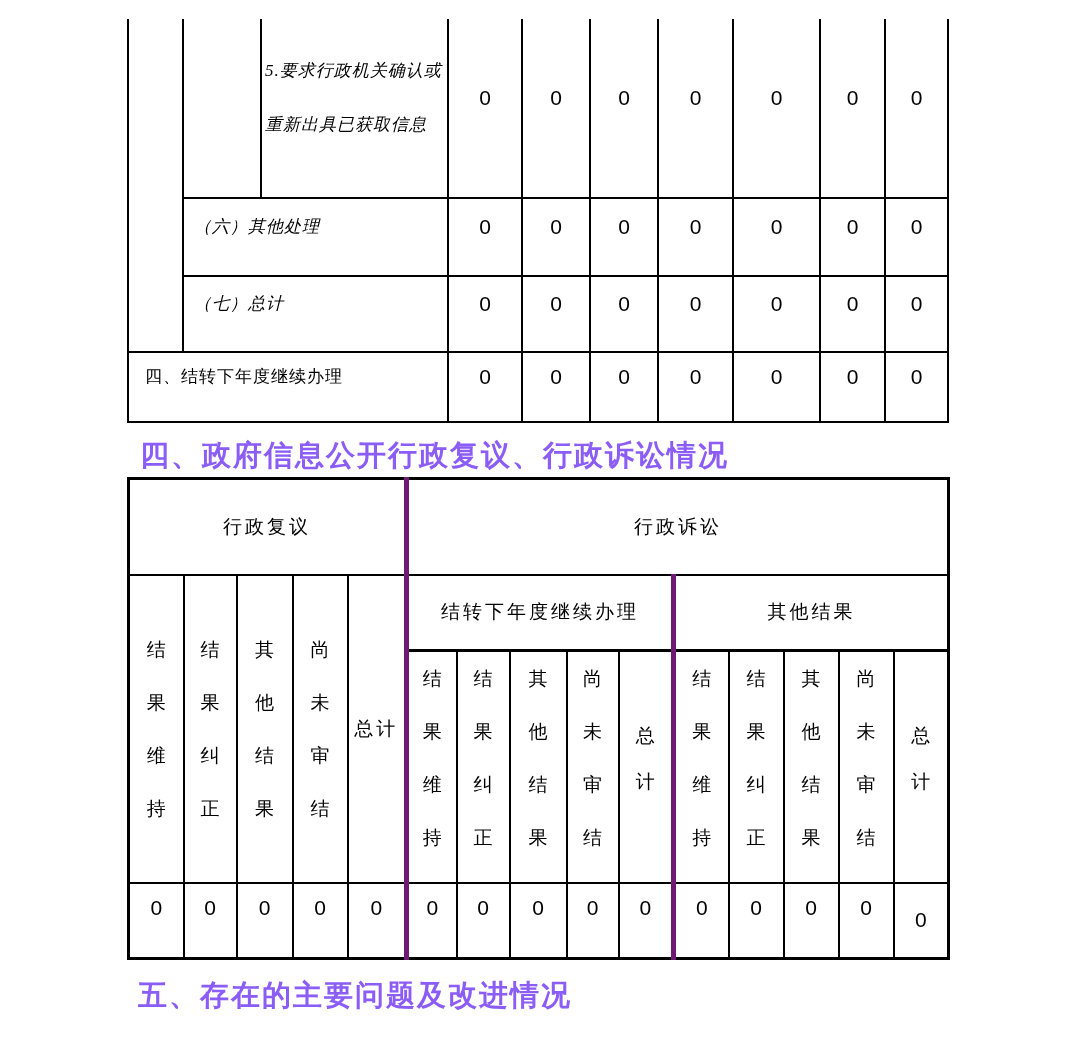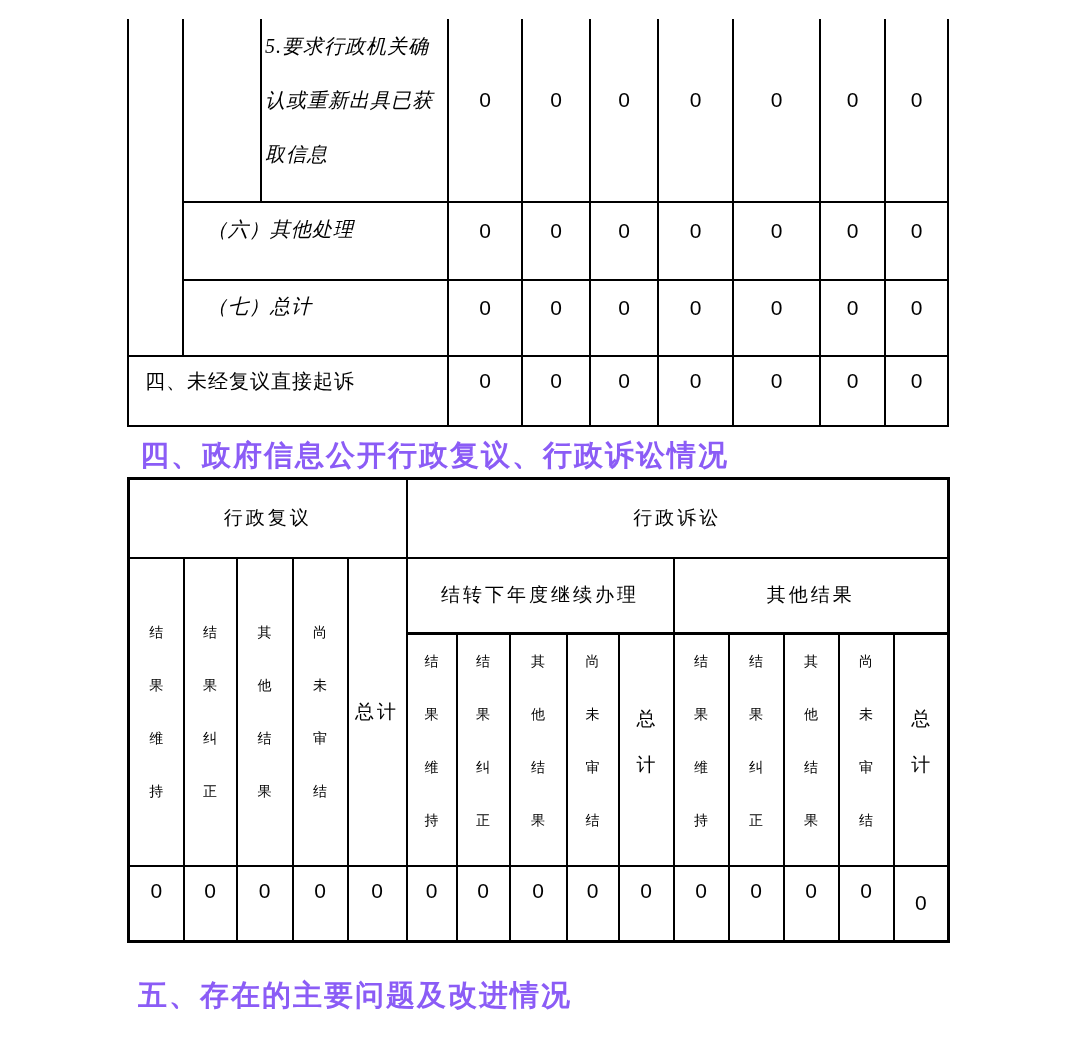--- a/index.html
+++ b/index.html
@@ -9,42 +9,42 @@
   
   table{border-collapse:collapse;table-layout:fixed;position:absolute;background:#fff;}
   td,th{border:2px solid #000;padding:0;font-weight:normal;overflow:hidden;}
 
   
   #t1{left:127px;top:19px;width:820px;}
   #t1 tr.r1 td{border-top:none;}          
   #t1 td{vertical-align:middle;}
   #t1 td.val{text-align:center;padding-bottom:20px;}
   .num{font-family:"Liberation Sans",sans-serif;font-size:21px;color:#000;}
-  .t1-label{font-size:20px;line-height:54px;letter-spacing:1px;
+  .t1-label{font-size:17px;line-height:54px;letter-spacing:1px;
             font-family:"Liberation Serif",serif;}
   .kai{font-style:italic;}
   .song{font-style:normal;}
   #t1 td.lbl{padding-bottom:20px;}
   #t1 tr.r1 td.lbl{padding-left:3px;line-height:54px;}
-  #t1 tr.r2 td.lbl,#t1 tr.r3 td.lbl{padding-left:23px;line-height:22px;font-family:Liberation Mono, monospace;}
+  #t1 tr.r2 td.lbl,#t1 tr.r3 td.lbl{padding-left:10px;line-height:22px;}
   #t1 tr.r4 td.lbl{padding-left:16px;line-height:22px;}
 
   
   .heading{position:absolute;font-family:"Liberation Sans",sans-serif;font-weight:bold;
            font-size:29px;color:#8b5cf6;letter-spacing:2px;white-space:nowrap;}
   #h4{left:140px;top:436px;}
   #h5{left:138px;top:976px;}
 
   
   #t2{left:127px;top:477px;width:820px;border:3px solid #000;}
   #t2 th{font-size:19px;text-align:center;vertical-align:middle;}
   #t2 .title{letter-spacing:3px;}
-  #t2 .bl3{border-left:1px solid #701a75;}
+  #t2 .bl3{border-left:5px solid #701a75;}
   #t2 .bb3{border-bottom:3px solid #000;}
-  .vstack{width:22px;margin:0 auto;font-size:14px;line-height:53px;
+  .vstack{width:22px;margin:0 auto;font-size:19px;line-height:53px;
           word-break:break-all;letter-spacing:0;text-align:center;}
   .vstack2{width:22px;margin:0 auto;font-size:19px;line-height:46px;
            word-break:break-all;text-align:center;}
   #t2 th.sub{vertical-align:middle;}
   #t2 th.sub .vstack{padding-bottom:18px;}
   #t2 th.sub .vstack2{padding-bottom:16px;}
   #t2 td.val{text-align:center;vertical-align:top;padding-top:12px;}
   #t2 td.val.low{padding-top:24px;}
 </style>
 </head>
@@ -92,21 +92,21 @@
         <td colspan="2" class="lbl t1-label kai">（七）总计</td>
         <td class="val num">0</td>
         <td class="val num">0</td>
         <td class="val num">0</td>
         <td class="val num">0</td>
         <td class="val num">0</td>
         <td class="val num">0</td>
         <td class="val num">0</td>
       </tr>
       <tr class="r4" style="height:70px">
-        <td colspan="3" class="lbl t1-label song">四、未经复议直接起诉</td>
+        <td colspan="3" class="lbl t1-label song">四、结转下年度继续办理</td>
         <td class="val num">0</td>
         <td class="val num">0</td>
         <td class="val num">0</td>
         <td class="val num">0</td>
         <td class="val num">0</td>
         <td class="val num">0</td>
         <td class="val num">0</td>
       </tr>
     </tbody>
   </table>
@@ -125,21 +125,21 @@
         <col style="width:57px">
         <col style="width:52px">
       <col style="width:55px">
         <col style="width:55px">
         <col style="width:55px">
       <col style="width:55px">
         <col style="width:55px">
         <col style="width:55px">
     </colgroup>
     <tbody>
-      <tr style="height:79px">
+      <tr style="height:96px">
         <th colspan="5" class="title">行政复议</th>
         <th colspan="10" class="title bl3">行政诉讼</th>
       </tr>
       <tr style="height:76px">
         <th rowspan="2">
           <div class="vstack">结果维持</div>
           </th>
         <th rowspan="2">
           <div class="vstack">结果纠正</div>
           </th>

